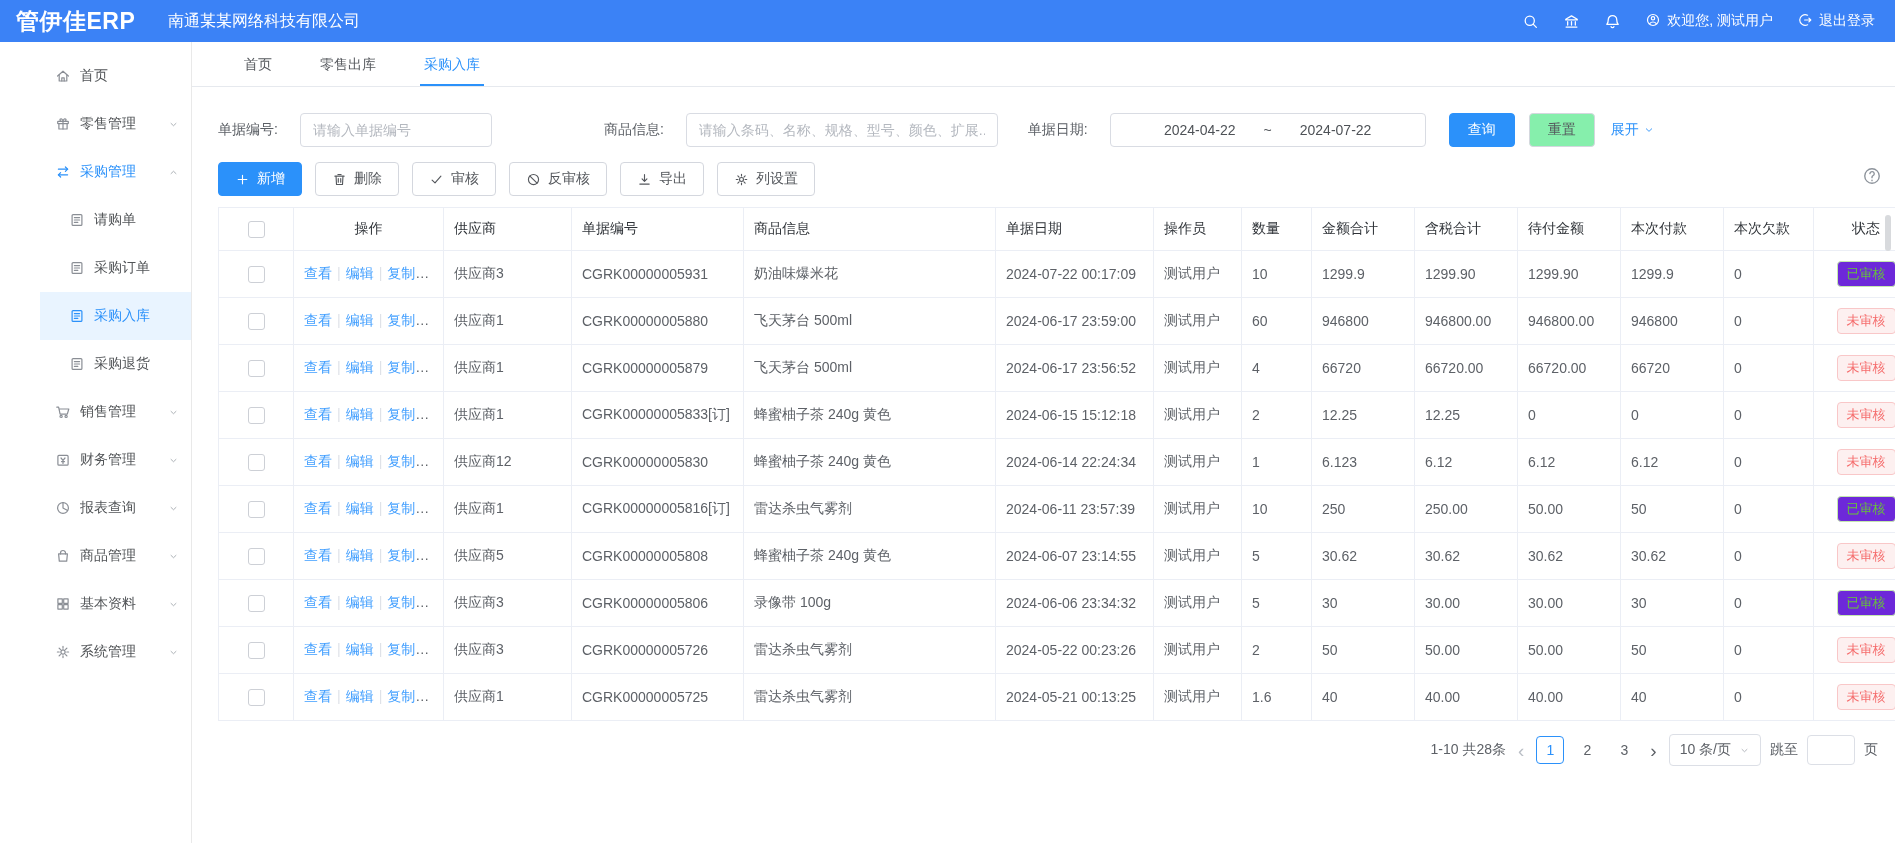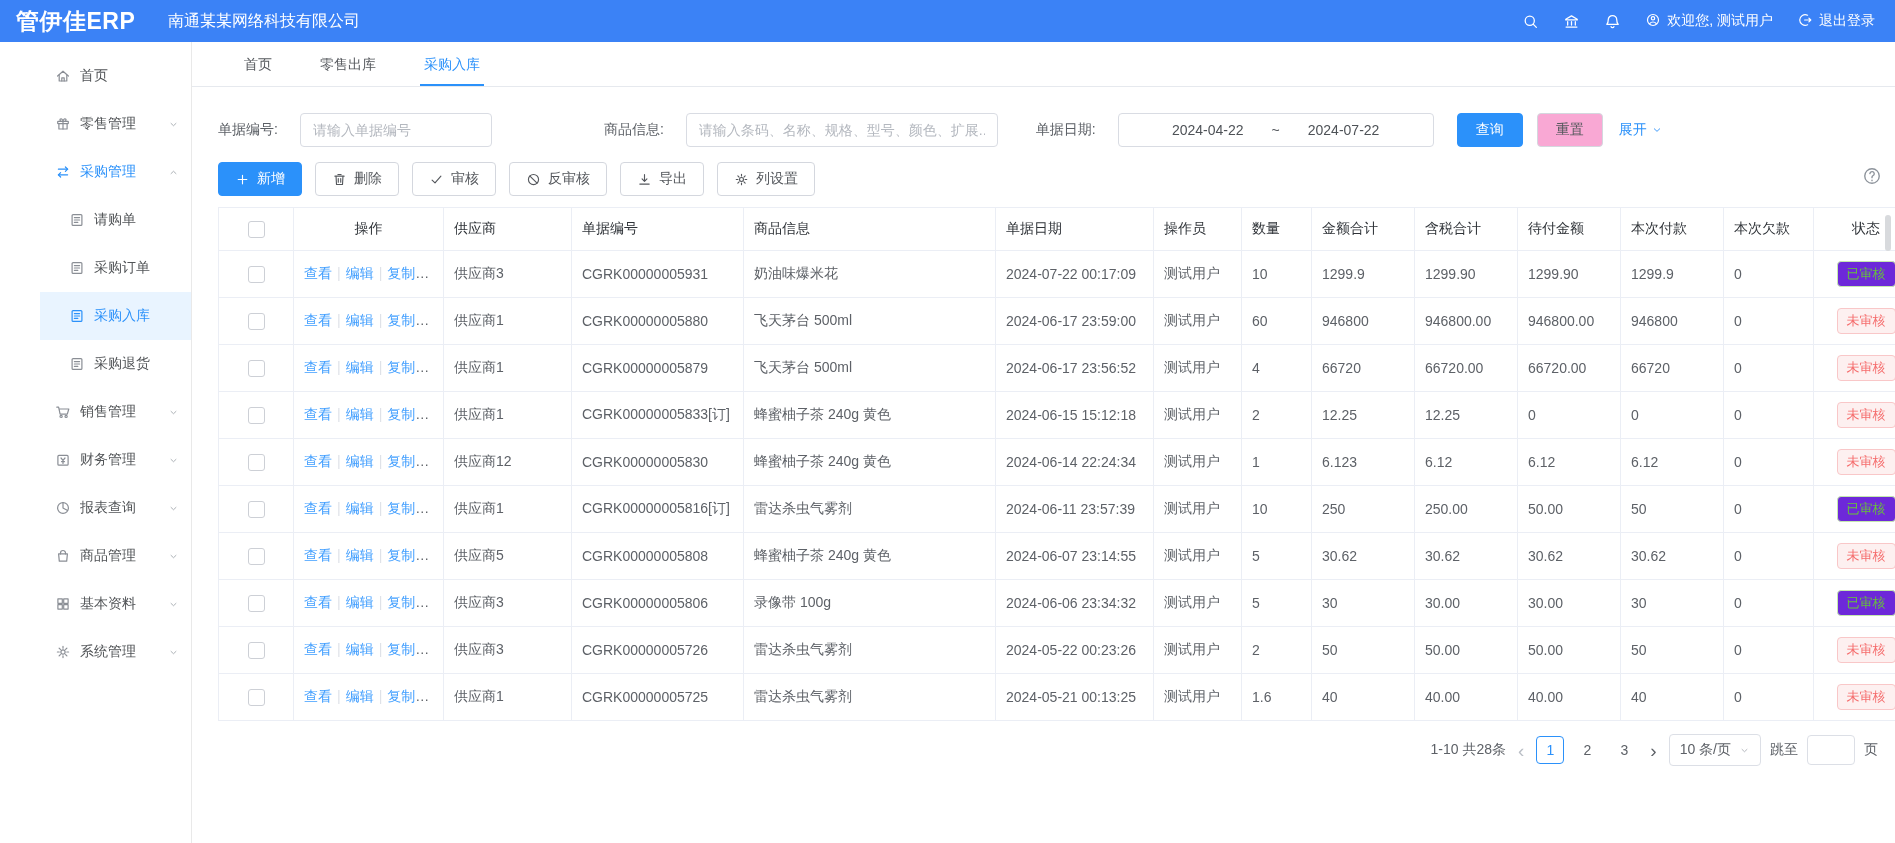--- a/index.html
+++ b/index.html
@@ -37,24 +37,24 @@
 
   .content{position:relative;padding:0 17px 0 26px;flex:1;}
 
   
   .filter-row{display:flex;align-items:center;margin-top:26px;}
   .flabel{color:#5c6066;margin-right:22px;}
   .finput{height:34px;border:1px solid #d9dce3;border-radius:4px;padding:0 12px;font-size:14px;color:#333;
           box-sizing:border-box;outline:none;font-family:inherit;}
   .finput::placeholder{color:#b4b8bf;}
   .w192{width:192px;}.w312{width:312px;}
-  .ml112{margin-left:112px;}.ml38{margin-left:38px;}
+  .ml112{margin-left:112px;}.ml38{margin-left:30px;}
   .daterange{width:316px;height:34px;border:1px solid #d9dce3;border-radius:4px;display:flex;align-items:center;
              justify-content:center;gap:28px;color:#4e5257;box-sizing:border-box;cursor:pointer;}
-  .btn{height:34px;padding:0 18px;border:1px solid #d4d7de;border-radius:4px;background:#f9a8d4;font-size:14px;
+  .btn{height:34px;padding:0 18px;border:1px solid #d4d7de;border-radius:4px;background:#86efac;font-size:14px;
        color:#55585d;cursor:pointer;font-family:inherit;}
   .btn.primary{background:#2b91fa;border-color:#2b91fa;color:#fff;}
   .mlbtn{margin-left:23px;}.ml14{margin-left:14px;}
   .expand{color:#2b91fa;margin-left:16px;display:flex;align-items:center;gap:4px;cursor:pointer;}
   .expand .icn{width:12px;height:12px;}
 
   
   .toolbar{display:flex;align-items:center;gap:13px;margin-top:15px;}
   .tbtn{height:34px;padding:0 16px;border:1px solid #d4d7de;border-radius:4px;background:#fff;font-size:14px;
         color:#55585d;display:flex;align-items:center;gap:7px;cursor:pointer;font-family:Liberation Sans, sans-serif;}

